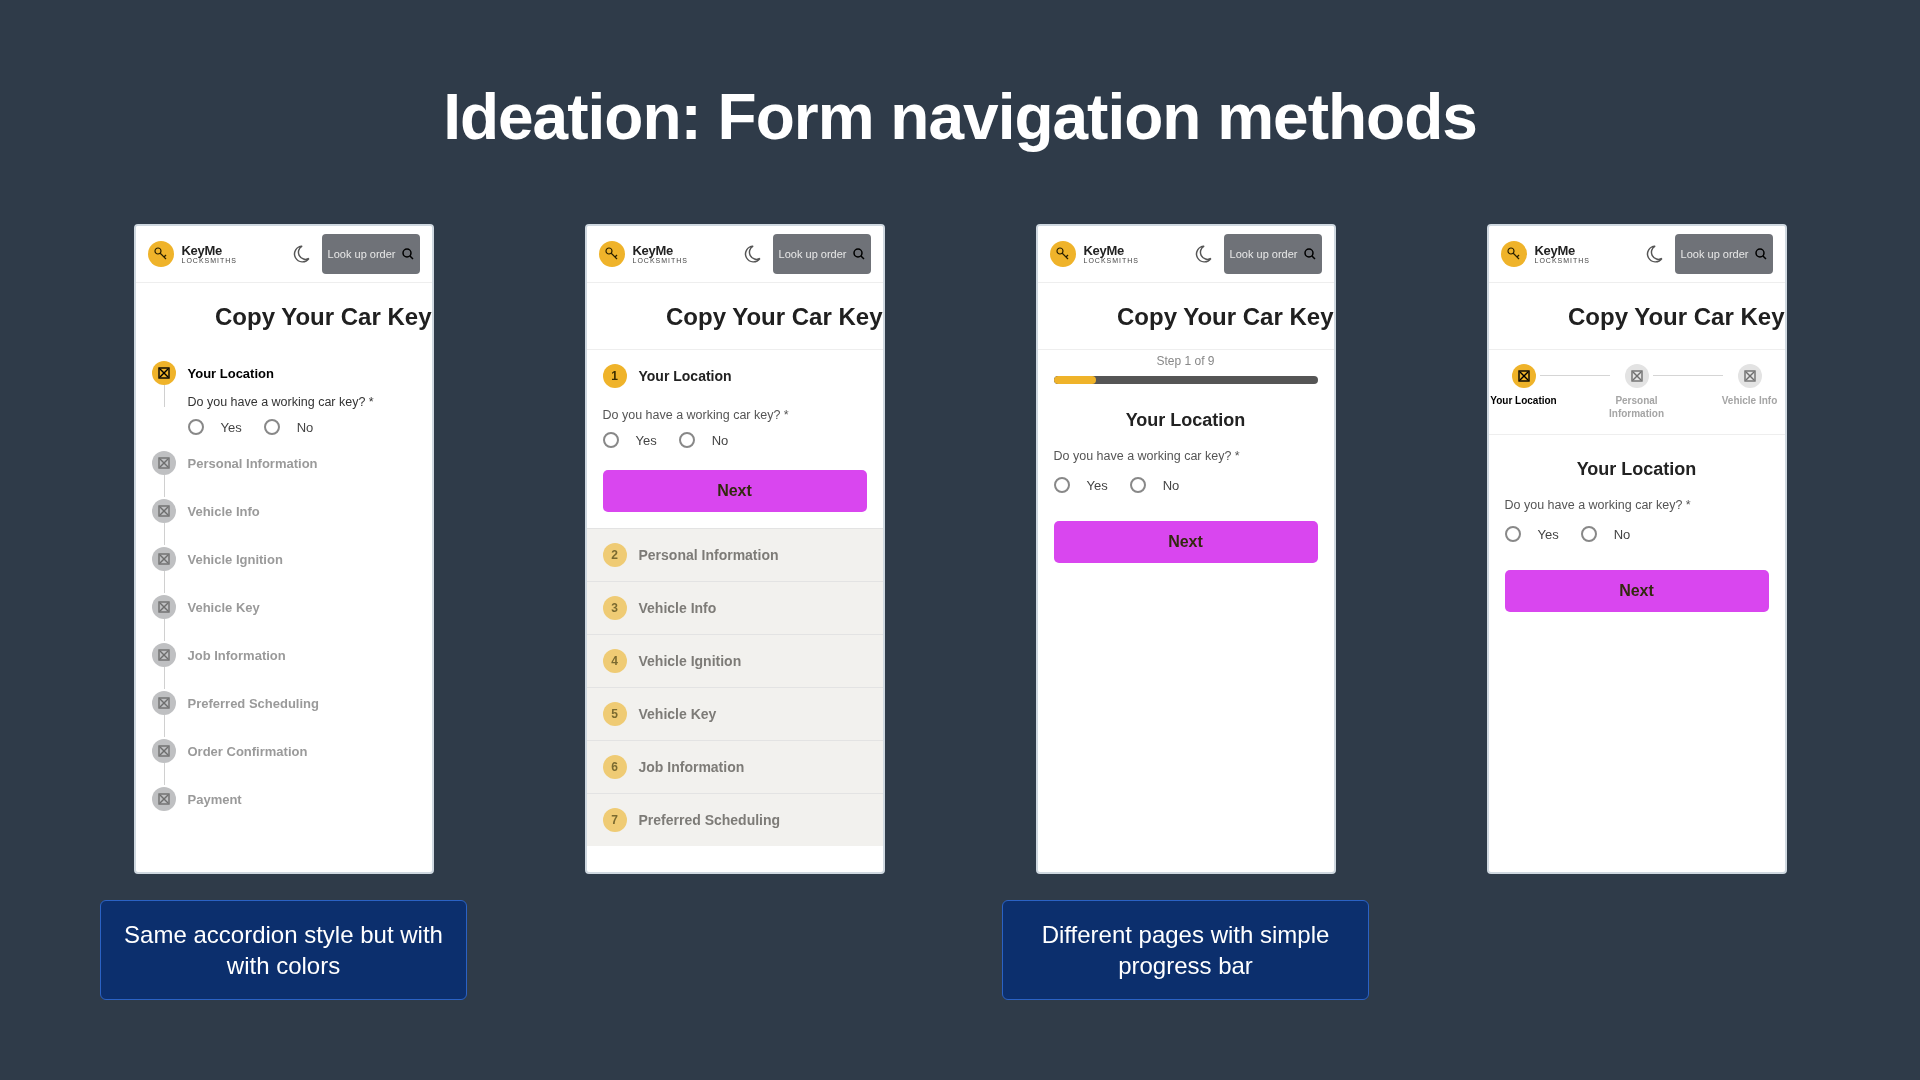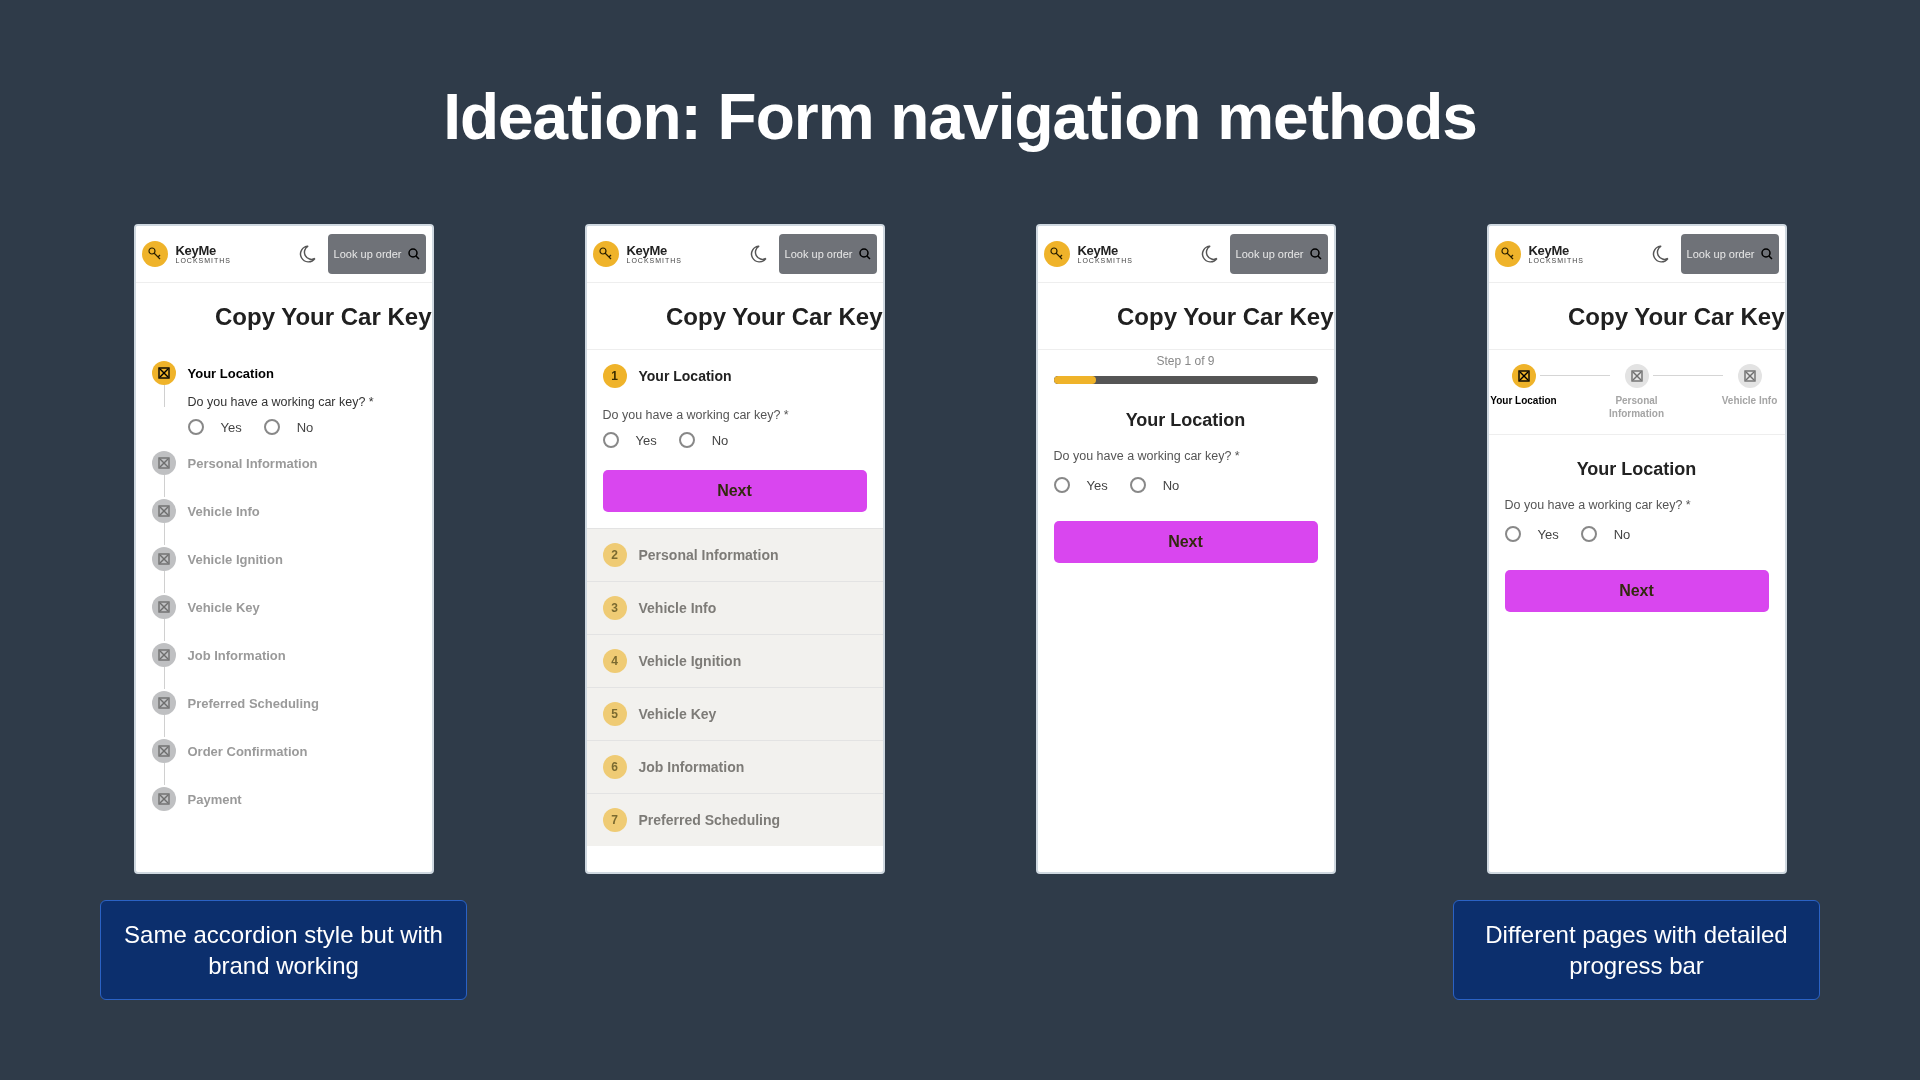--- a/index.html
+++ b/index.html
@@ -1,21 +1,21 @@
 <!DOCTYPE html>
 <html><head>
 <meta charset="utf-8">
 <style>
   *{box-sizing:border-box;margin:0;padding:0;font-family:"Segoe UI",Arial,sans-serif}
   body{background:#2f3b49;width:1920px;height:1080px;overflow:hidden;padding:80px 100px 60px;display:flex;flex-direction:column;align-items:center}
   h1.slide-title{color:#fff;font-size:64px;font-weight:700;margin-bottom:70px;font-family:"Segoe UI Black","Arial Black",sans-serif;letter-spacing:-1px}
   .row{display:flex;gap:84px;width:100%;justify-content:center}
   .col{display:flex;flex-direction:column;align-items:center;width:384px}
   .mock{width:300px;height:650px;background:#fff;border:2px solid #cfd8e0;border-radius:4px;overflow:hidden;position:relative;display:flex;flex-direction:column}
-  .header{display:flex;align-items:center;gap:8px;padding:8px 6px;border-bottom:1px solid #eee;background:#fff}
+  .header{display:flex;align-items:center;gap:8px;padding:8px 12px;border-bottom:1px solid #eee;background:#fff}
   .logo-badge{width:26px;height:26px;border-radius:50%;background:#efb32a;display:flex;align-items:center;justify-content:center}
   .logo-badge svg{width:14px;height:14px}
   .logo-text{display:flex;flex-direction:column;line-height:1}
   .logo-text .top{font-weight:700;font-size:13px;letter-spacing:-.3px;color:#222}
   .logo-text .bot{font-size:7px;letter-spacing:1px;color:#444}
   .spacer{flex:1}
   .theme{width:18px;height:18px;display:flex;align-items:center;justify-content:center;color:#555;margin-right:4px}
   .search{display:flex;align-items:center;background:#6f7278;border-radius:4px;padding:3px 6px;gap:6px;height:40px}
   .search span{color:#e8e8e8;font-size:11px}
   .search svg{width:12px;height:12px;stroke:#e8e8e8}
@@ -216,21 +216,21 @@
         <div class="m1-step">
             <div class="m1-ico inactive">
               <svg viewBox="0 0 12 12">
                 <use href="#x-box-grey"></use>
               </svg>
             </div>
             <div class="m1-label dim">Payment</div>
           </div>
       </div>
     </div>
-    <div class="cap">Same accordion style but with brand working</div>
+    <div class="cap">Same accordion style but with with colors</div>
   </div>
 
   <div class="col">
     <div class="mock m2">
       <div class="header">
         <div class="logo-badge">
             <svg viewBox="0 0 14 14">
               <use href="#key"></use>
             </svg>
           </div>
@@ -339,20 +339,21 @@
               <span class="r-lbl">Yes</span>
             </label>
           <label class="radio">
               <span class="r-circ"></span>
               <span class="r-lbl">No</span>
             </label>
         </div>
         <button class="btn">Next</button>
       </div>
     </div>
+    <div class="cap">Different pages with simple progress bar</div>
   </div>
 
   <div class="col">
     <div class="mock m4">
       <div class="header">
         <div class="logo-badge">
             <svg viewBox="0 0 14 14">
               <use href="#key"></use>
             </svg>
           </div>
@@ -411,16 +412,15 @@
               <span class="r-lbl">Yes</span>
             </label>
           <label class="radio">
               <span class="r-circ"></span>
               <span class="r-lbl">No</span>
             </label>
         </div>
         <button class="btn">Next</button>
       </div>
     </div>
-    <div class="cap">Different pages with detailed progress bar</div>
   </div>
 
 </div>
 
 </body></html>

